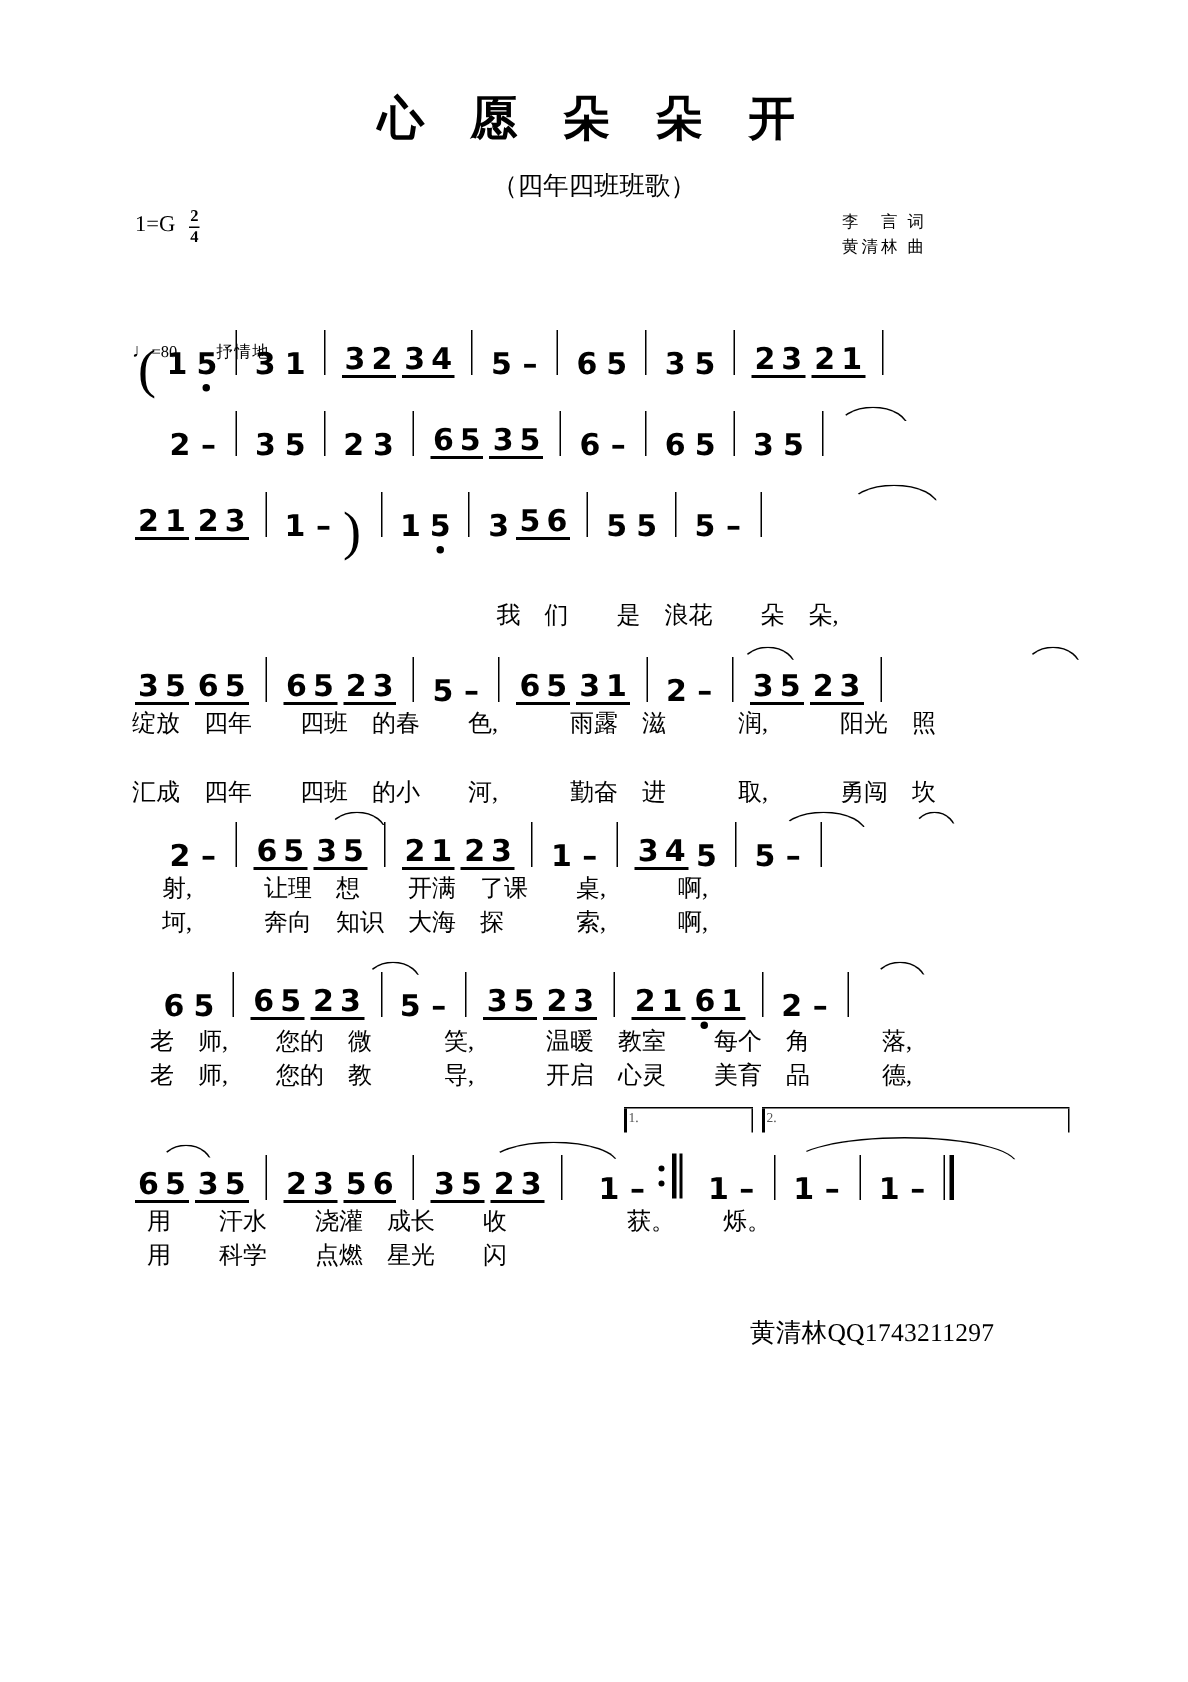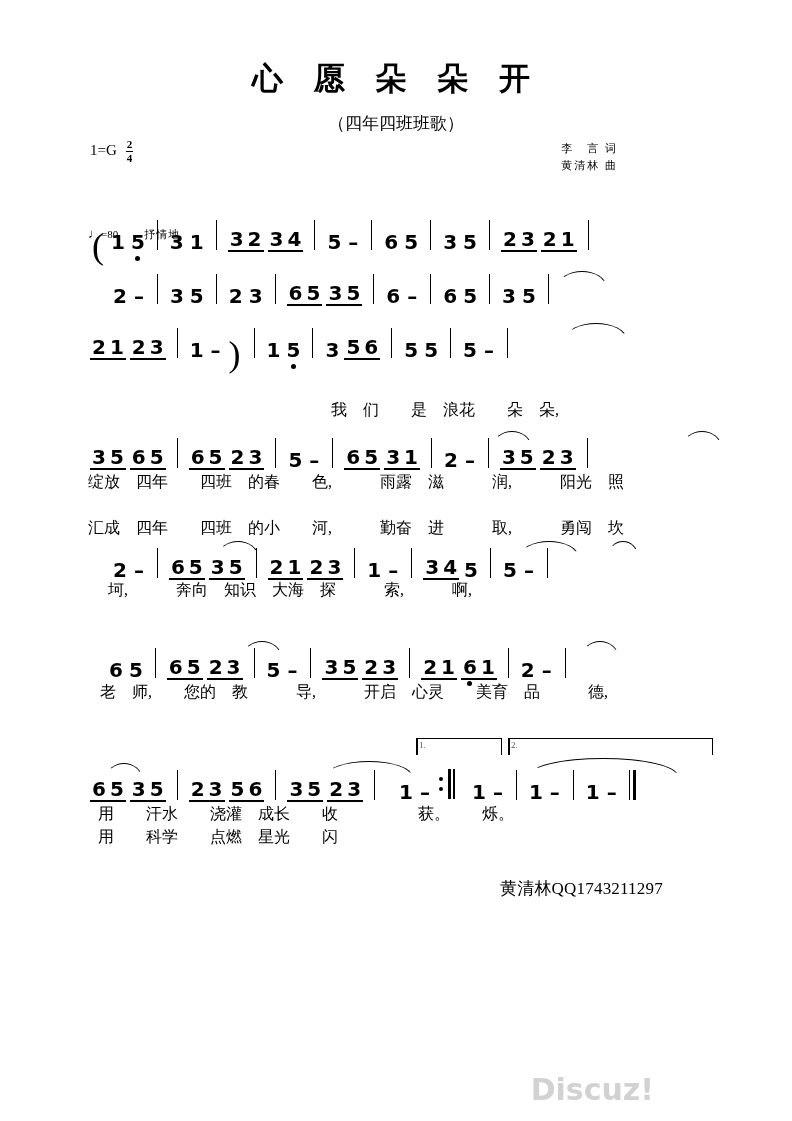--- a/index.html
+++ b/index.html
@@ -495,20 +495,23 @@
           <span class="n">3</span>
           <span class="n">4</span>
         </span>
       <span class="n">5</span>
       <span class="bar"></span>
       <span class="n">5</span>
       <span class="n dash">–</span>
       <span class="bar"></span>
     </div>
     <div class="lyricrow">
+      <span class="lyr" style="left:20px; top:2px;">射,　　　让理　想　　开满　了课　　桌,　　　啊,</span>
+    </div>
+    <div class="lyricrow">
       <span class="lyr" style="left:20px; top:0px;text-align:right;">坷,　　　奔向　知识　大海　探　　　索,　　　啊,</span>
     </div>
   </div>
 
   <div class="system" style="top:634px;">
     <div class="noterow">
       <span class="slur" style="left:155px; bottom:24px; width:36px;"></span>
       <span class="slur" style="left:494px; bottom:24px; width:34px;"></span>
       <span class="n" style="margin-left:18px;">6</span>
       <span class="n">5</span>
@@ -539,20 +542,23 @@
           <span class="n">1</span>
         </span>
       <span class="beam">
           <span class="n low">6</span>
           <span class="n">1</span>
         </span>
       <span class="bar"></span>
       <span class="n">2</span>
       <span class="n dash">–</span>
       <span class="bar"></span>
+    </div>
+    <div class="lyricrow">
+      <span class="lyr" style="left:12px; top:4px;">老　师,　　您的　微　　　笑,　　　温暖　教室　　每个　角　　　落,</span>
     </div>
     <div class="lyricrow">
       <span class="lyr" style="left:12px; top:2px;">老　师,　　您的　教　　　导,　　　开启　心灵　　美育　品　　　德,</span>
     </div>
   </div>
 
   <div class="system" style="top:736px;">
     <div style="position:relative; height:20px;">
       <div class="volta left" style="left:328px; top:2px; width:86px;">
         <span class="vlabel">1.</span>
@@ -617,15 +623,14 @@
     </div>
     <div class="lyricrow">
       <span class="lyr" style="left:10px; top:2px;">用　　汗水　　浇灌　成长　　收　　　　　获。　　烁。</span>
     </div>
     <div class="lyricrow">
       <span class="lyr" style="left:10px; top:0px;">用　　科学　　点燃　星光　　闪</span>
     </div>
   </div>
 
   <div class="signature">黄清林QQ1743211297</div>
-  <div class="watermark">Discuz!</div>
 
 </div>
 
 </body></html>

